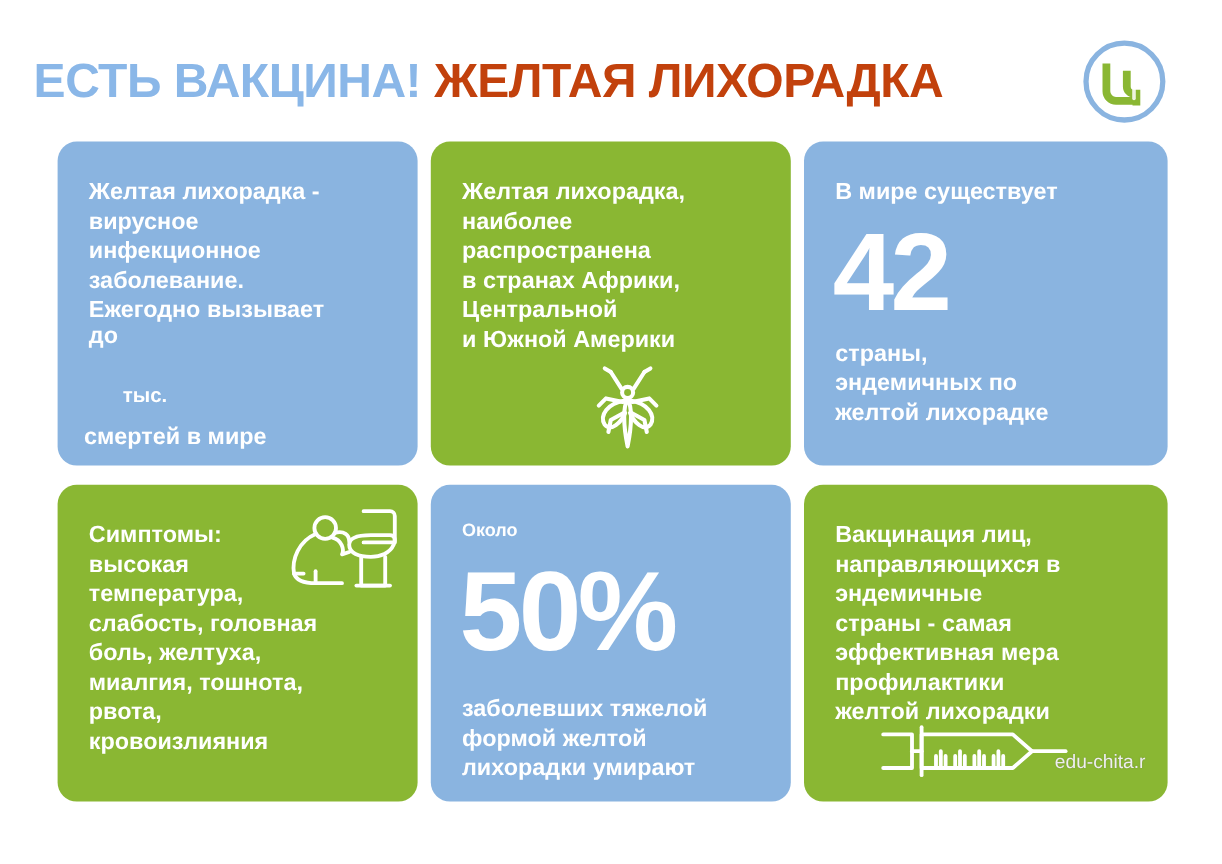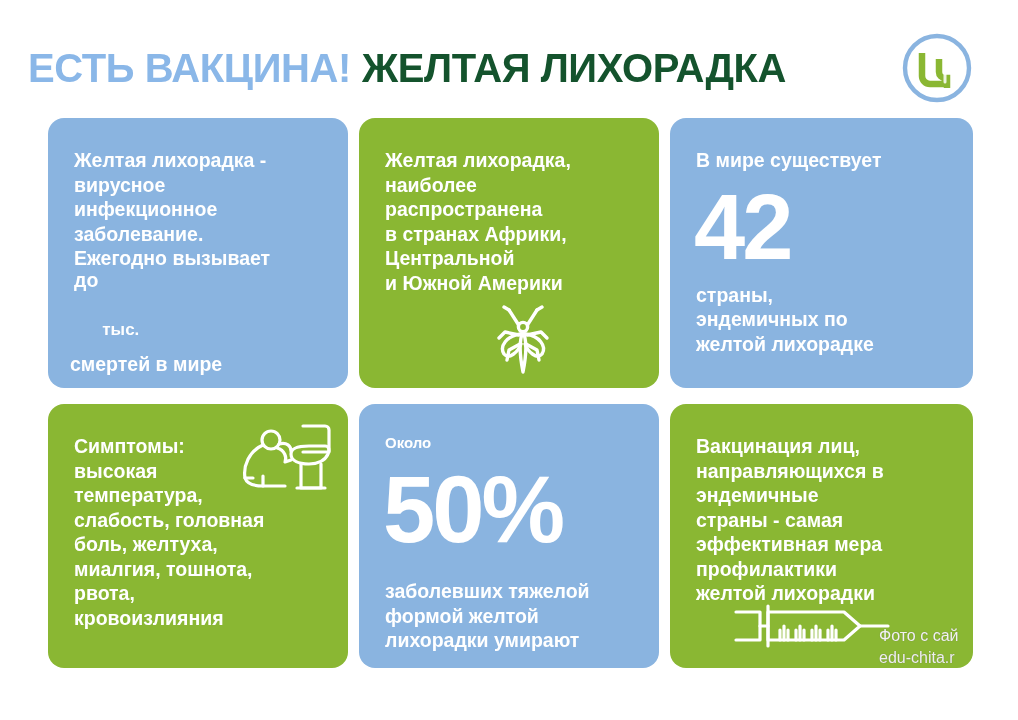--- a/index.html
+++ b/index.html
@@ -38,21 +38,21 @@
     font-size: 40px;
     font-weight: bold;
     letter-spacing: -0.4px;
     line-height: 1;
     white-space: nowrap;
     display: flex;
     align-items: baseline;
     gap: 11px;
   }
   .title-blue  { color: #8ab7e8; }
-  .title-green { color: #14532d; }
+  .title-green { color: #c2410c; }
 
   .logo {
     position: absolute;
     left: 901px;
     top: 32px;
     width: 72px;
     height: 72px;
   }
 
   
@@ -322,17 +322,16 @@
             <path d="M48 30 V40 M56 30 V40 M64 30 V40 M72 30 V40 M80 30 V40 M88 30 V40 M96 30 V40 M104 30 V40"></path>
             <path d="M52 26 V40 M68 26 V40 M84 26 V40 M100 26 V40"></path>
           </g>
         </svg>
       </div>
     </div>
 
   </div>
 
   <div class="watermark">
-    <div class="wm1">Фото с сай</div>
     <div class="wm2">edu-chita.r</div>
   </div>
 
 </div>
 
 </body></html>

